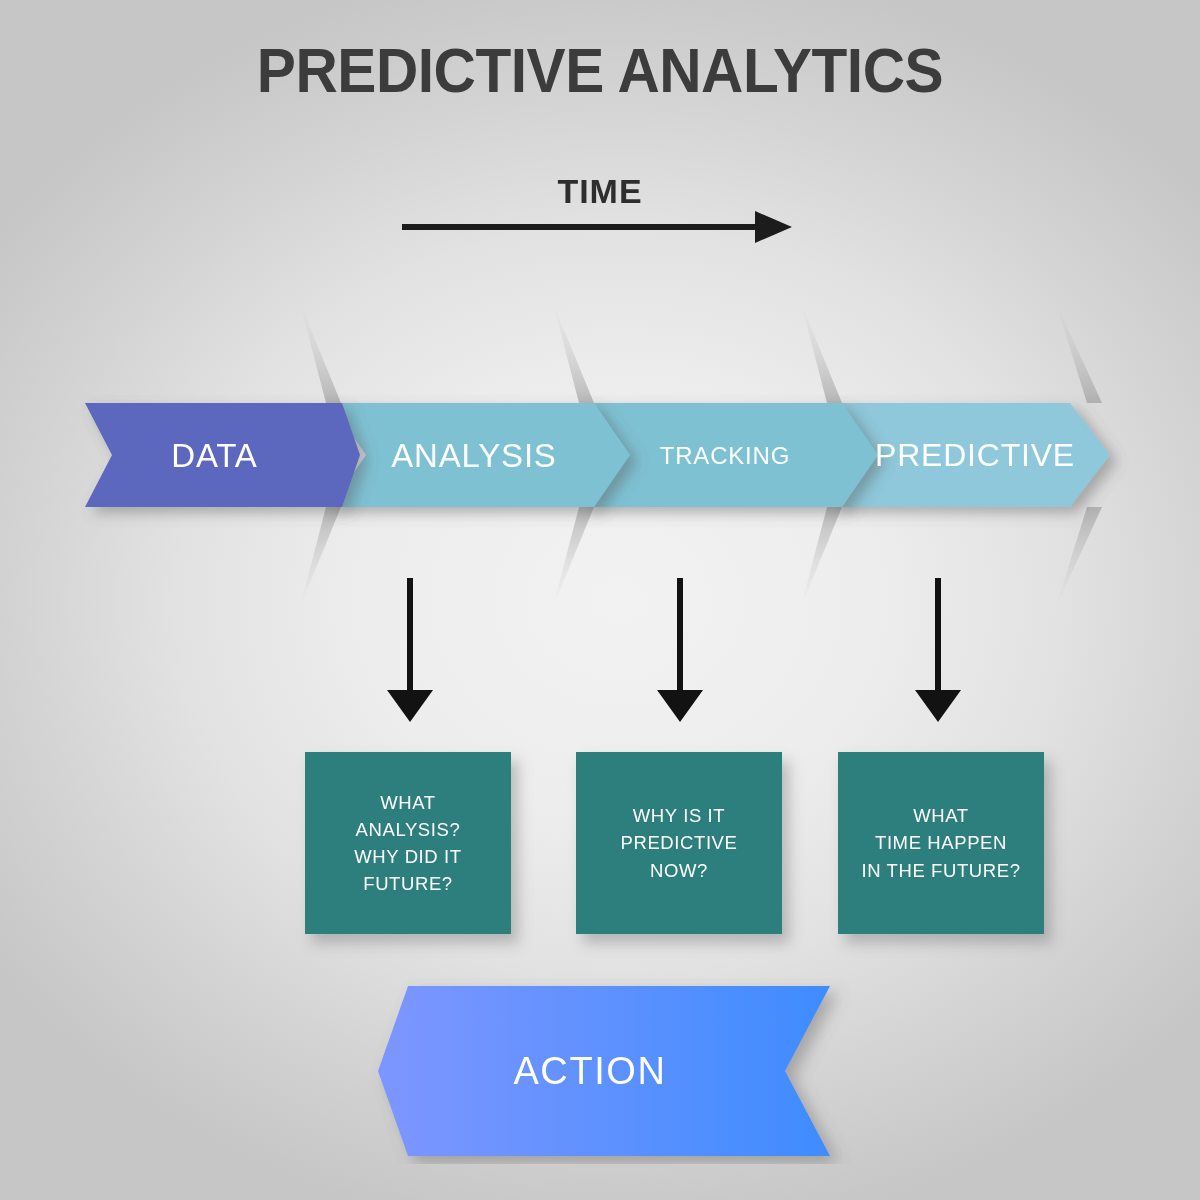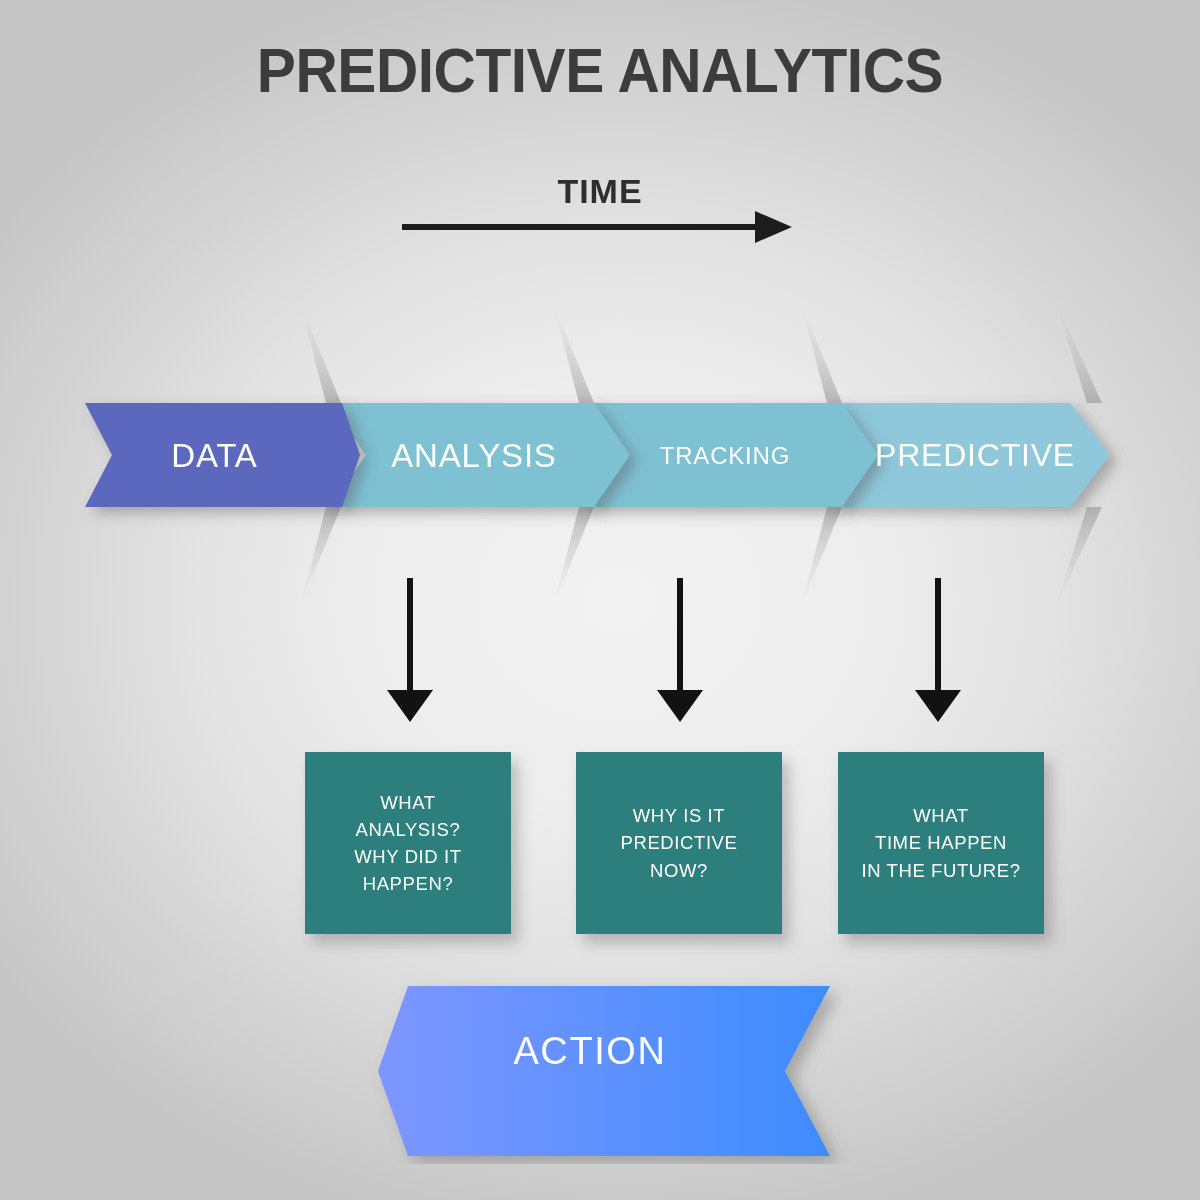--- a/index.html
+++ b/index.html
@@ -107,21 +107,21 @@
   #action-banner {
     position: absolute;
     left: 360px;
     top: 978px;
     width: 520px;
     height: 186px;
   }
   #action-label {
     position: absolute;
     left: 360px;
-    top: 958px;
+    top: 978px;
     width: 460px;
     height: 186px;
     display: flex;
     align-items: center;
     justify-content: center;
     color: #ffffff;
     font-size: 38px;
     letter-spacing: 1.6px;
     font-weight: 300;
     pointer-events: none;
@@ -217,21 +217,21 @@
   <svg class="down-arrow" style="left:914px; top:578px;" viewBox="0 0 48 146">
     <rect x="21" y="0" width="6" height="116" fill="#121212"></rect>
     <polygon points="1,112 47,112 24,144" fill="#121212"></polygon>
   </svg>
 
   <div class="qbox" id="qbox-1">
     <div class="qtext">
       <div>WHAT</div>
       <div>ANALYSIS?</div>
       <div>WHY DID IT</div>
-      <div>HAPPEN?</div>
+      <div>FUTURE?</div>
     </div>
   </div>
 
   <div class="qbox" id="qbox-2">
     <div class="qtext">
       <div>WHY IS IT</div>
       <div>PREDICTIVE</div>
       <div>NOW?</div>
     </div>
   </div>

